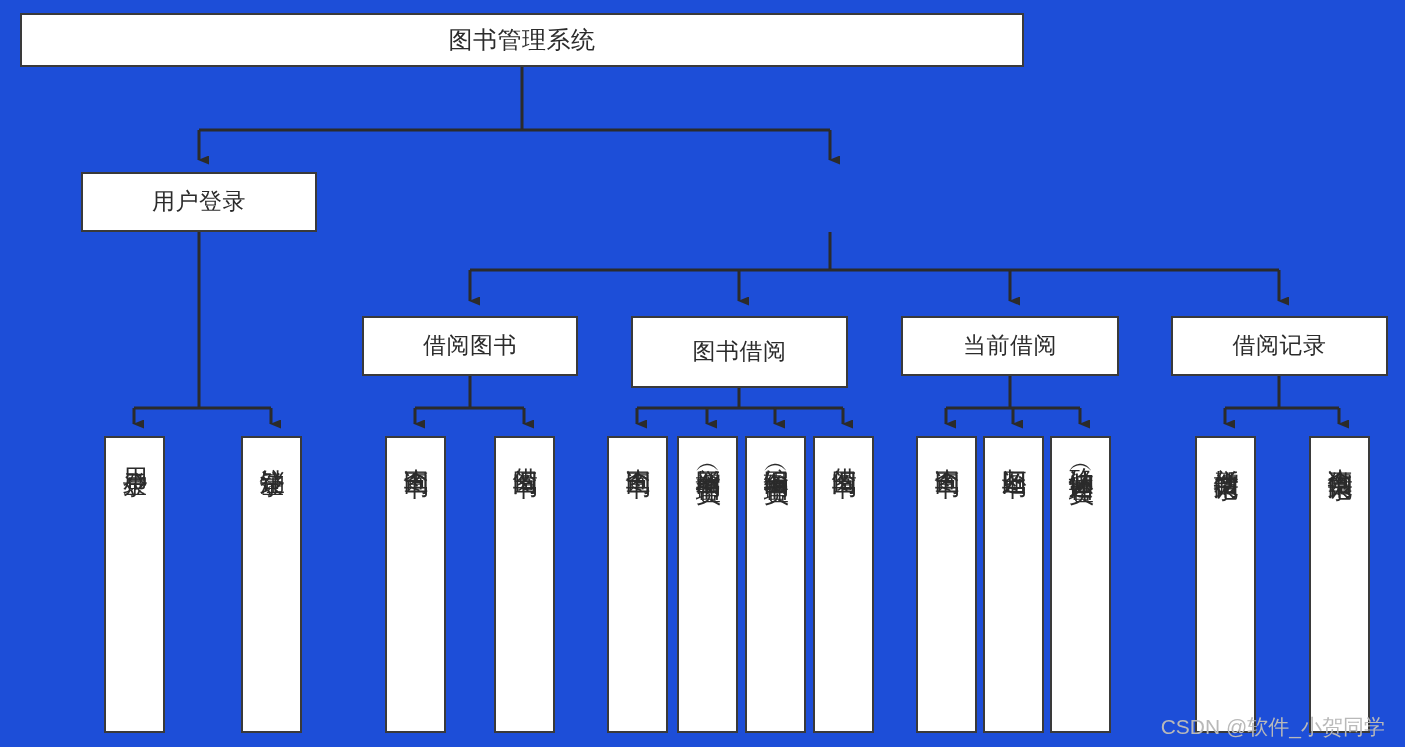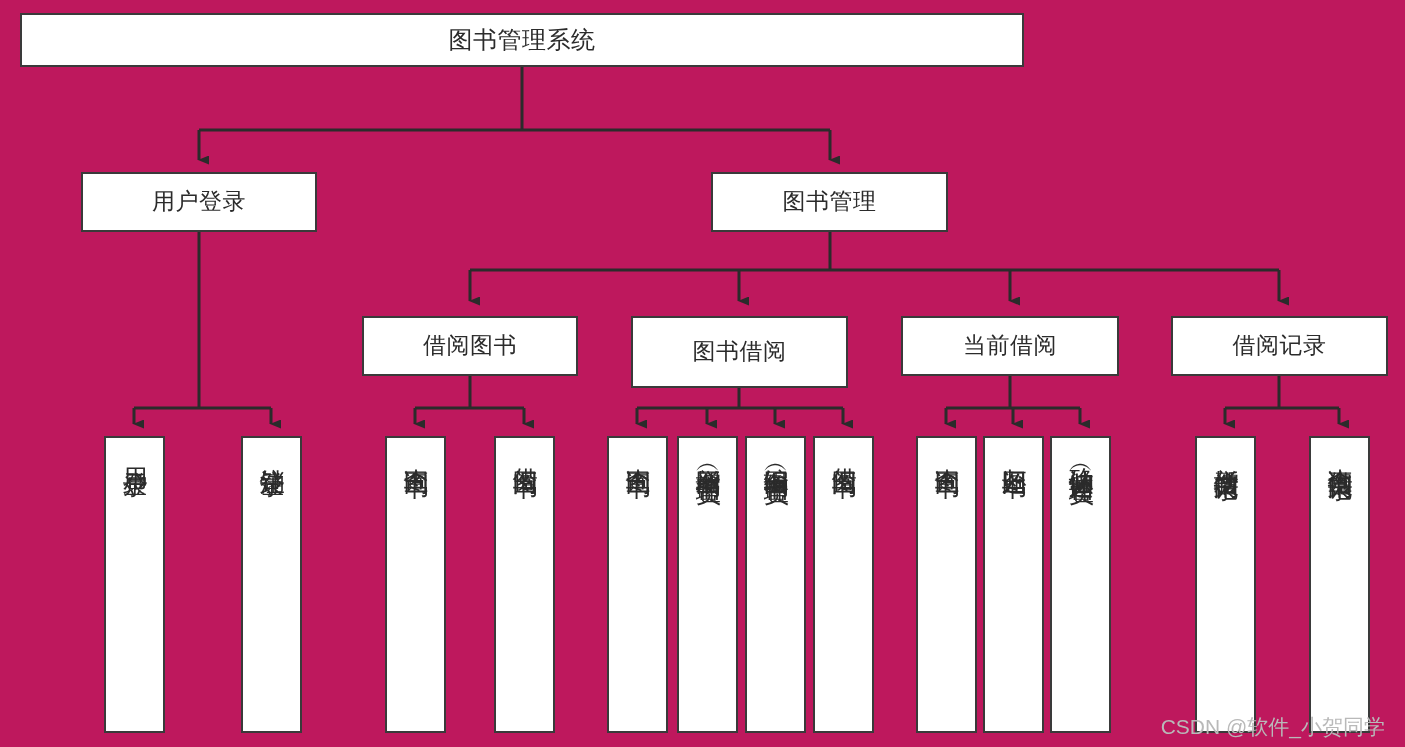--- a/index.html
+++ b/index.html
@@ -8,21 +8,21 @@
     padding: 0;
     background: #ffffff;
   }
   body {
     font-family: "DejaVu Sans", "Liberation Sans", sans-serif;
   }
   #diagram-root {
     position: relative;
     width: 1405px;
     height: 747px;
-    background: #be185d;
+    background: #1d4ed8;
     overflow: hidden;
   }
   #edges-layer {
     position: absolute;
     left: 0;
     top: 0;
     width: 1405px;
     height: 747px;
     pointer-events: none;
   }
@@ -130,23 +130,20 @@
     </g>
   </svg>
 
   <div class="node horiz root" style="left:20px; top:13px; width:1004px; height:54px;">
     <span class="node-label">图书管理系统</span>
   </div>
 
   <div class="node horiz" style="left:81px; top:172px; width:236px; height:60px;">
     <span class="node-label">用户登录</span>
   </div>
-  <div class="node horiz" style="left:711px; top:172px; width:237px; height:60px;">
-    <span class="node-label">图书管理</span>
-  </div>
 
   <div class="node horiz" style="left:362px; top:316px; width:216px; height:60px;">
     <span class="node-label">借阅图书</span>
   </div>
   <div class="node horiz" style="left:631px; top:316px; width:217px; height:72px;">
     <span class="node-label">图书借阅</span>
   </div>
   <div class="node horiz" style="left:1171px; top:316px; width:217px; height:60px;">
     <span class="node-label">借阅记录</span>
   </div>

